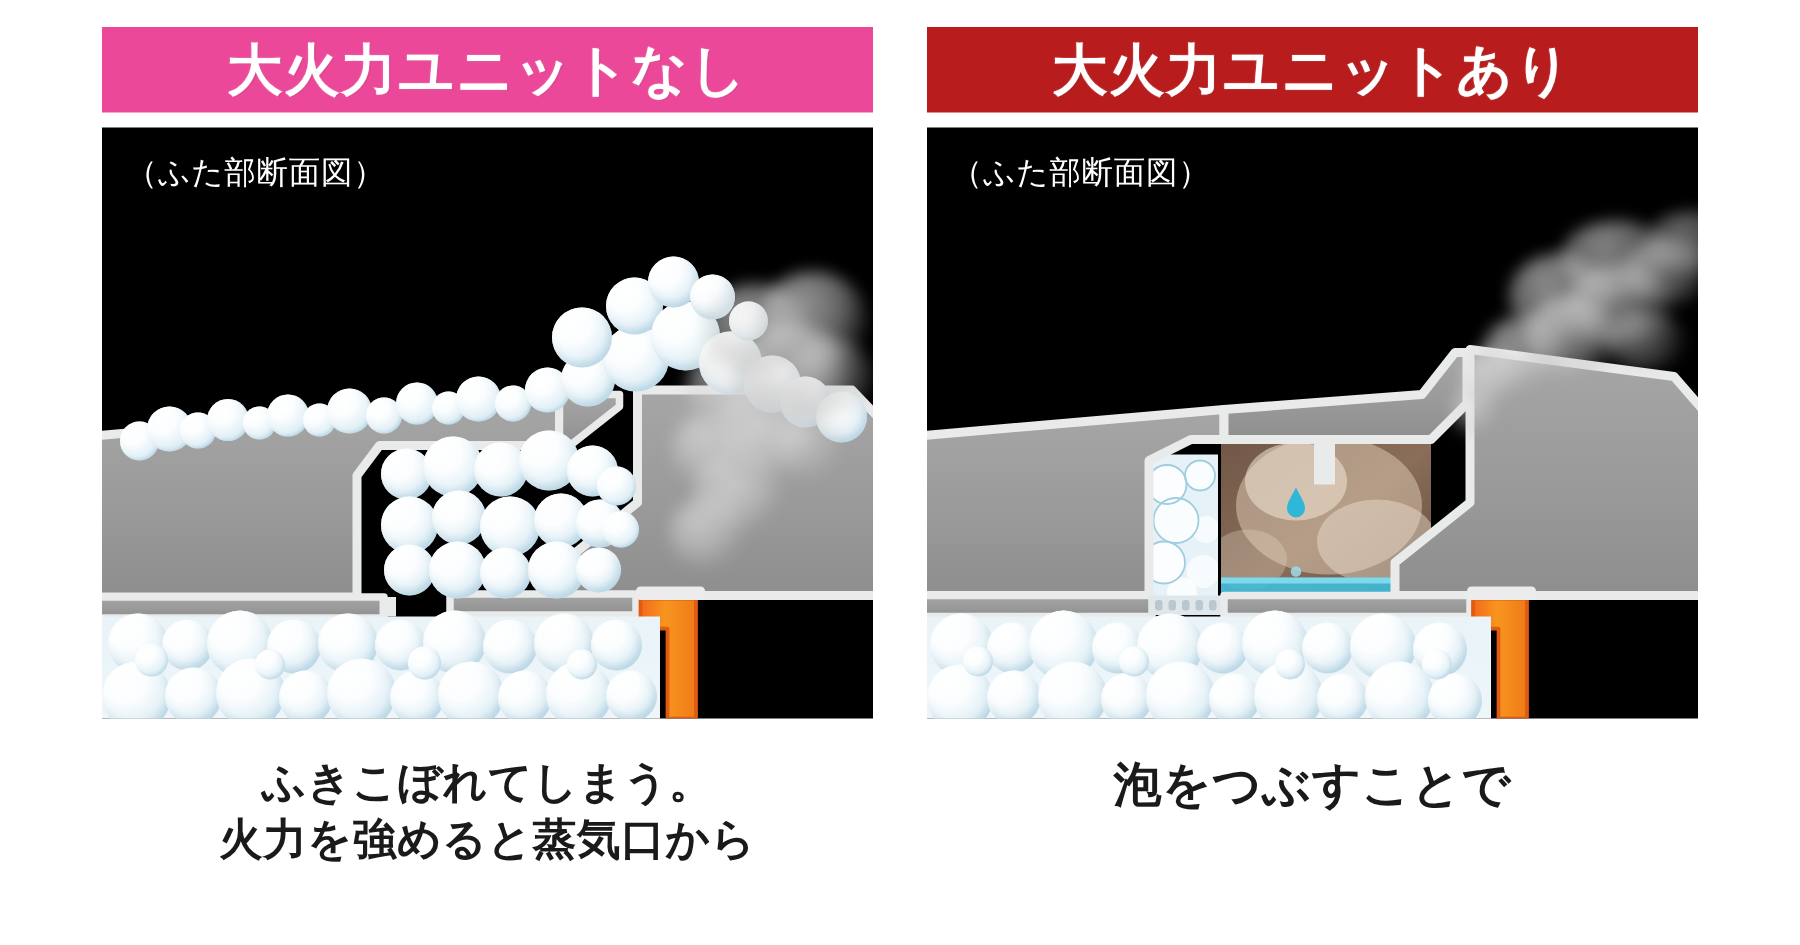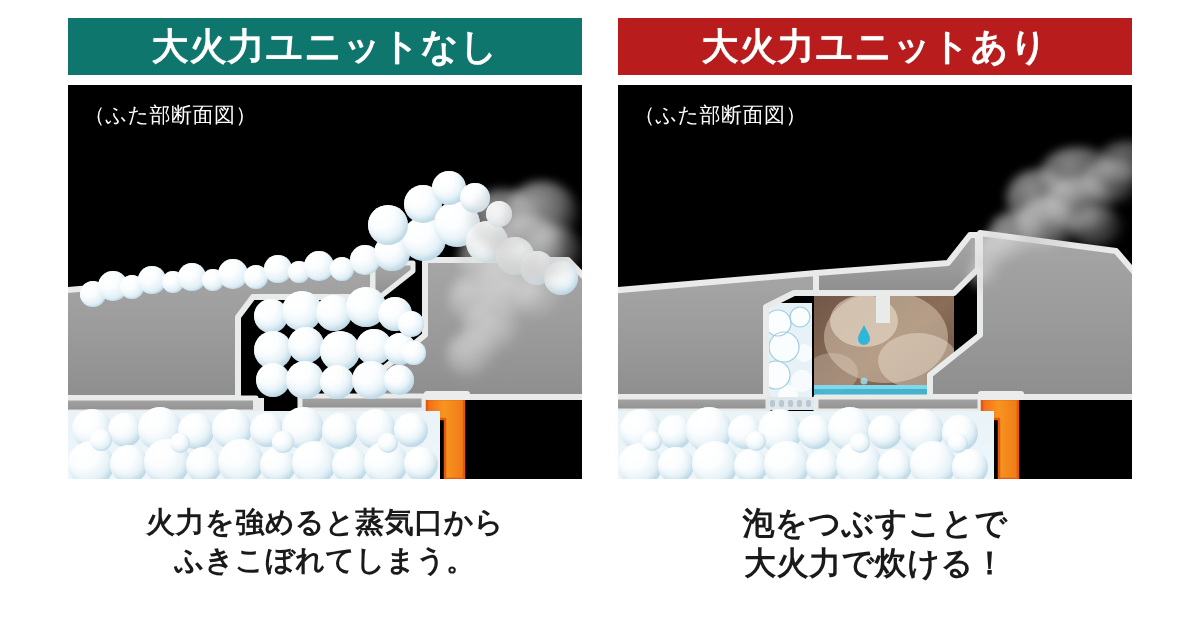--- a/index.html
+++ b/index.html
@@ -26,21 +26,21 @@
   
   .banner {
     position: relative;
     width: 514px;
     height: 57px;
     display: flex;
     align-items: center;
     justify-content: center;
     overflow: hidden;
   }
-  .banner-gray { background: #0f766e; }
+  .banner-gray { background: #ec4899; }
   .banner-red  { background: #b91c1c; }
   .banner-title {
     font-size: 37px;
     font-weight: bold;
     color: #ffffff;
     letter-spacing: 1px;
     line-height: 1;
     white-space: nowrap;
     text-shadow:
       0 0 1px rgba(255,255,255,.5),
@@ -238,22 +238,22 @@
         <div class="puff" style="left:42px;top:8px;width:66px;height:60px;opacity:.62;"></div>
         <div class="puff" style="left:78px;top:0px;width:72px;height:64px;opacity:.66;"></div>
         <div class="puff" style="left:96px;top:44px;width:58px;height:54px;opacity:.50;"></div>
         <div class="puff" style="left:86px;top:94px;width:50px;height:46px;opacity:.42;"></div>
       </div>
 
       <span class="illo-caption">（ふた部断面図）</span>
     </div>
 
     <div class="caption">
+      <div>ふきこぼれてしまう。</div>
       <div>火力を強めると蒸気口から</div>
-      <div>ふきこぼれてしまう。</div>
     </div>
   </div>
 
   <div class="panel panel-right">
 
     <div class="banner banner-red">
       <span class="banner-title">大火力ユニットあり</span>
     </div>
 
     <div class="illo">
@@ -382,17 +382,16 @@
         <div class="puff" style="left:134px;top:18px;width:60px;height:44px;opacity:.50;"></div>
         <div class="puff" style="left:150px;top:0px;width:60px;height:40px;opacity:.44;"></div>
         <div class="puff" style="left:122px;top:66px;width:54px;height:40px;opacity:.40;"></div>
       </div>
 
       <span class="illo-caption">（ふた部断面図）</span>
     </div>
 
     <div class="caption caption-right">
       <div>泡をつぶすことで</div>
-      <div>大火力で炊ける！</div>
     </div>
   </div>
 
 </div>
 
 </body></html>

